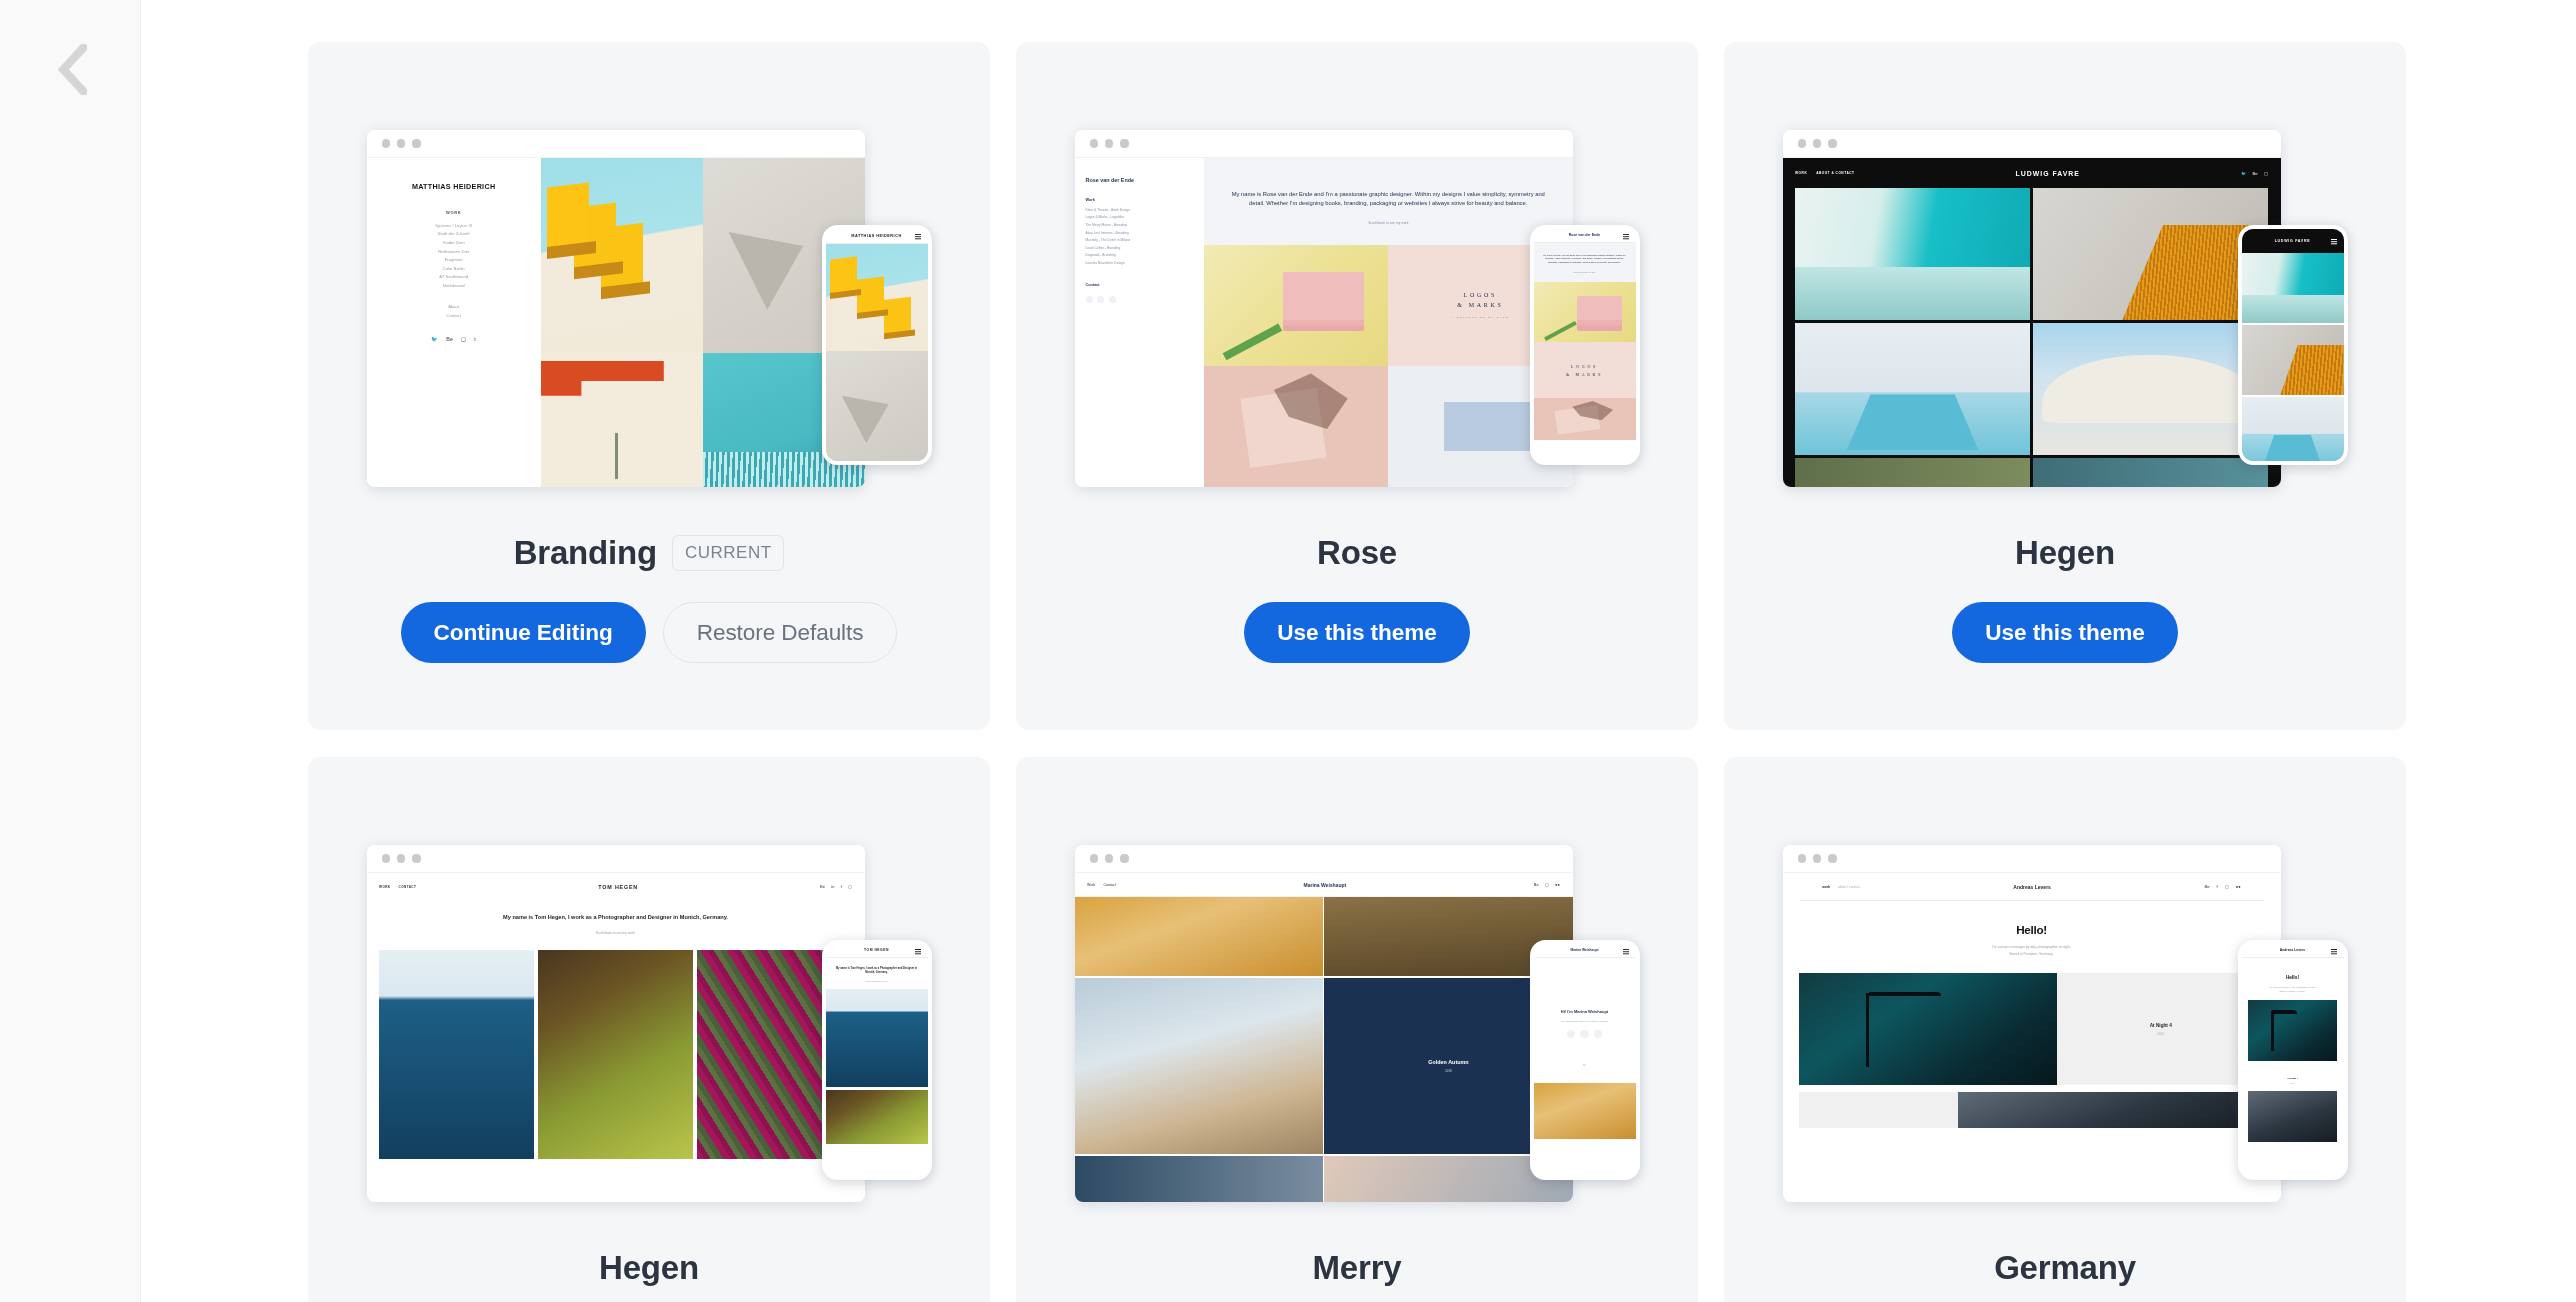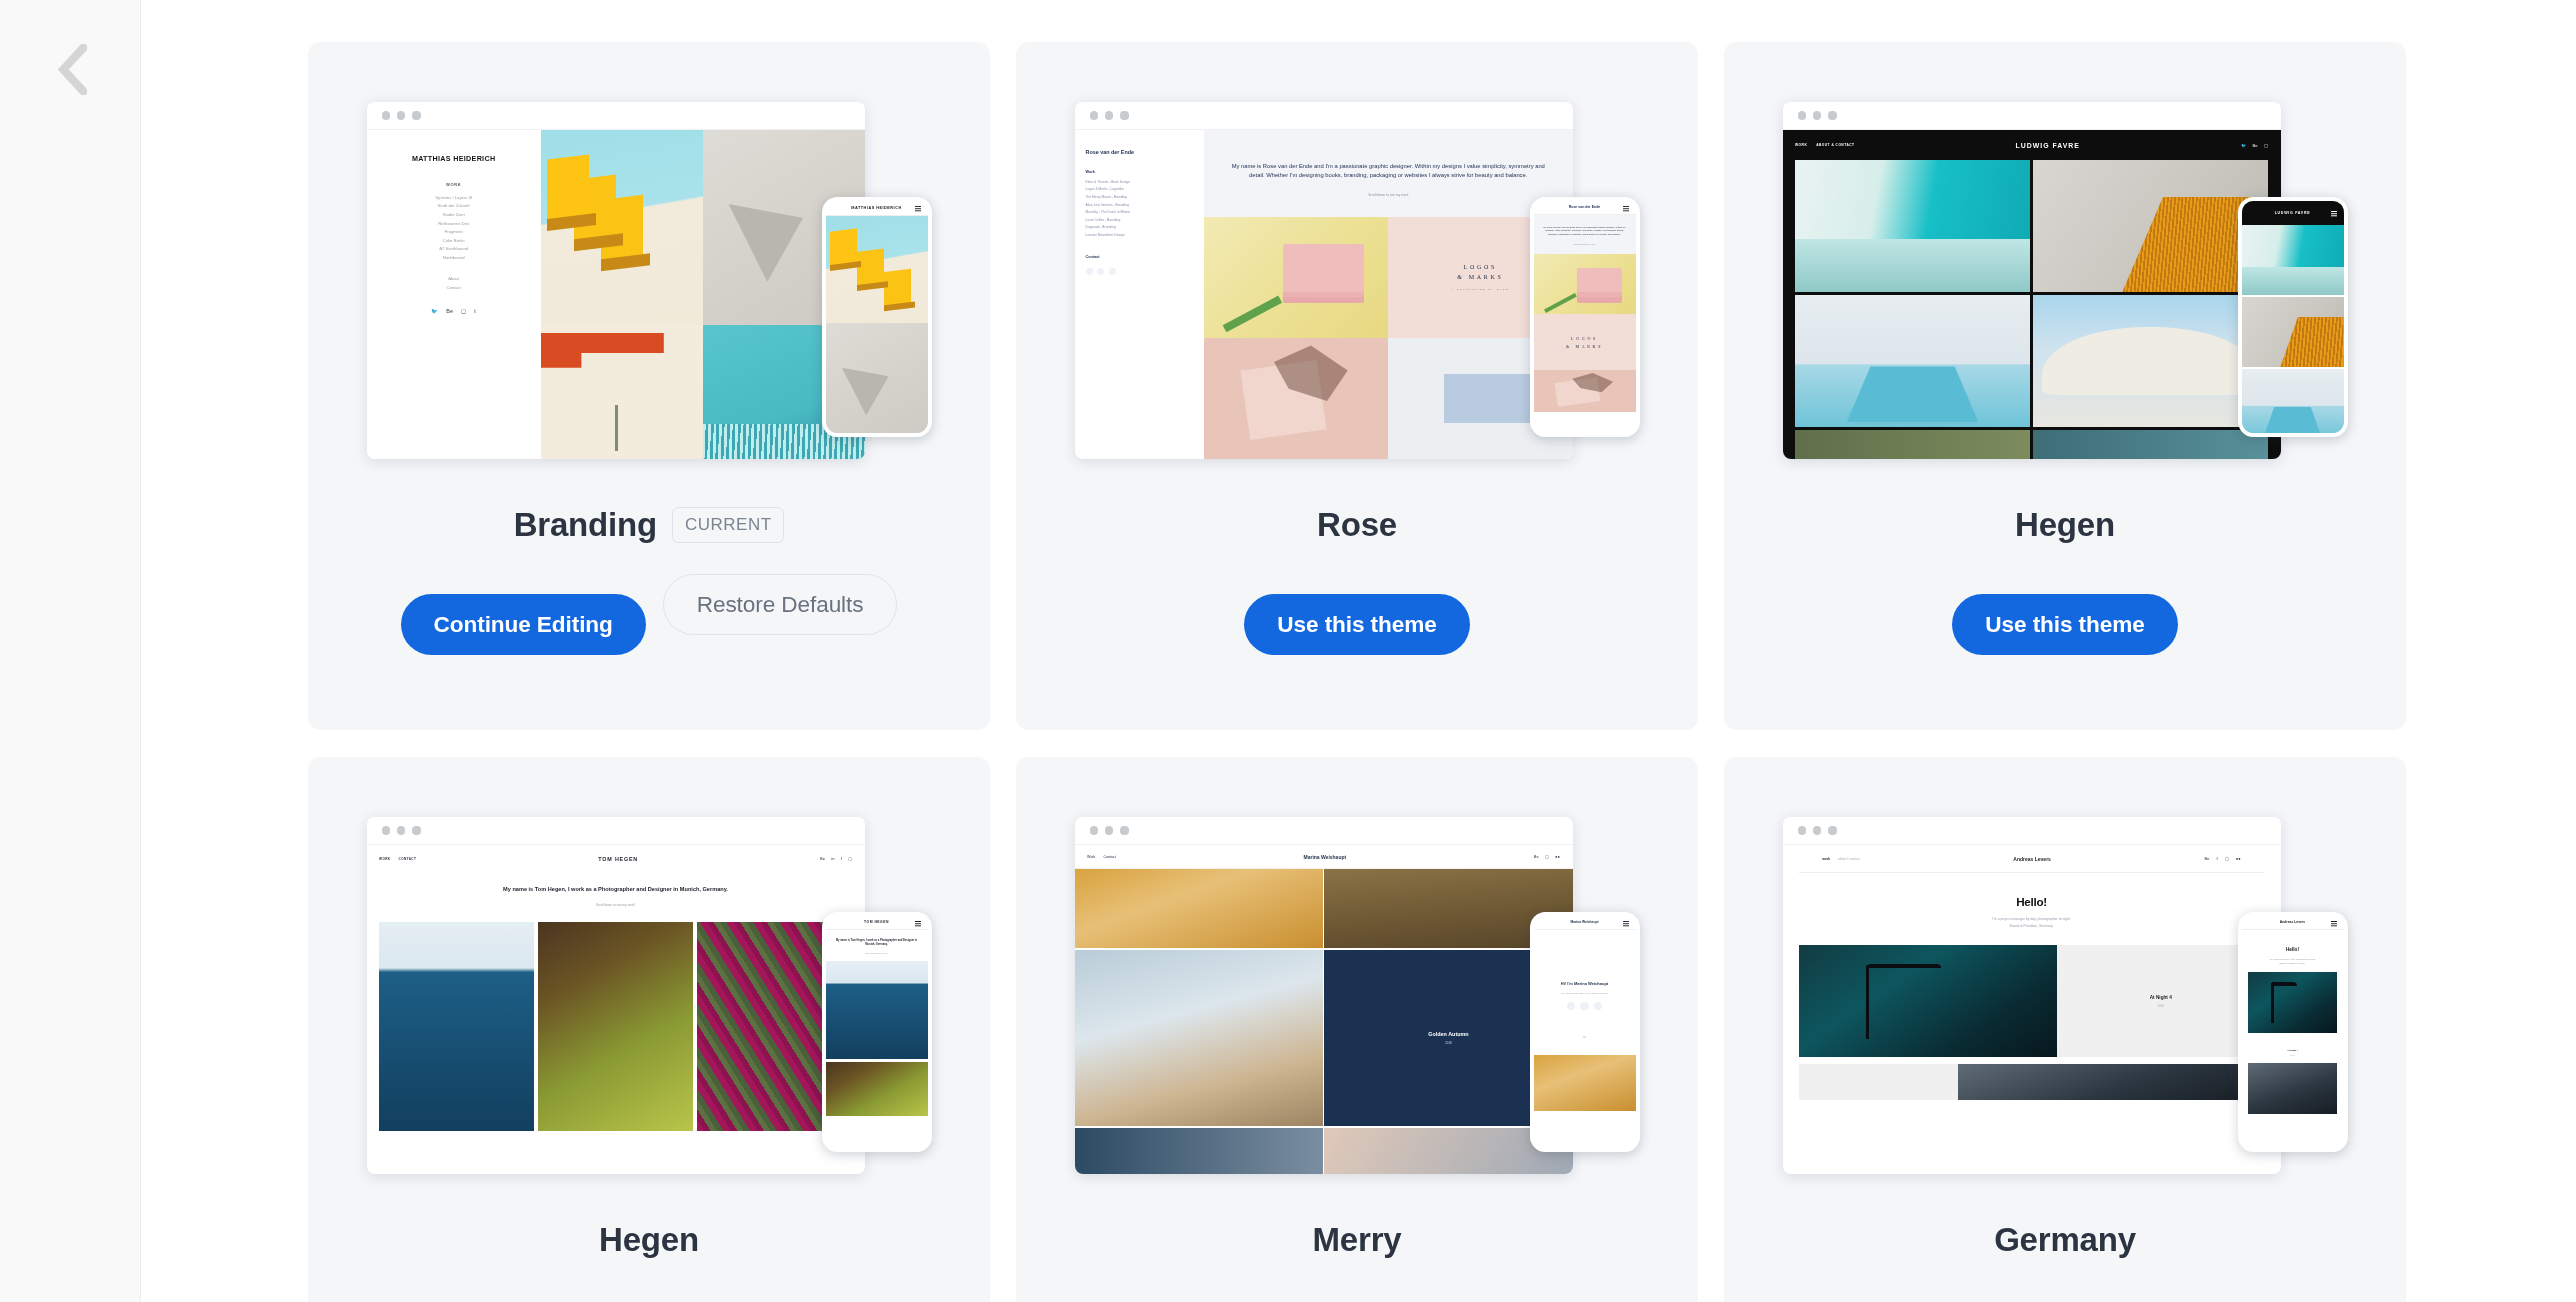--- a/index.html
+++ b/index.html
@@ -42,21 +42,21 @@
     border-radius: 12.6px;
     height: 688px;
     position: relative;
     display: flex; flex-direction: column; align-items: center;
   }
 
   
   .preview-wrap {
     position: relative;
     width: 565px; height: 379px;
-    margin-top: 60px;
+    margin-top: 88px;
   }
   .browser {
     position: absolute; left: 0; top: 0;
     width: 498px; height: 357px;
     background: #ffffff;
     border-radius: 8.1px;
     box-shadow: 0 2.7px 12.6px rgba(40,50,70,.13);
     overflow: hidden;
   }
   .browser-bar {
@@ -96,21 +96,21 @@
   .btn-row { display: flex; gap: 17px; margin-top: 30px; }
   .btn {
     border: none; cursor: pointer;
     border-radius: 902px;
     font-family: "Liberation Sans", sans-serif;
     font-size: 22.6px; font-weight: 600;
     letter-spacing: -0.1px;
     padding: 0 33px; height: 61px;
     display: inline-flex; align-items: center; justify-content: center;
   }
-  .btn-primary { background: #1368e0; color: #ffffff; margin-top: 20px; }
+  .btn-primary { background: #1368e0; color: #ffffff; }
   .btn-ghost   { background: transparent; color: #69727e; border: 0.9px solid #e0e4e9; font-weight: 400; }
 
   
   .m-wrap { display:flex; height:100%; }
   .m-side { width:35%; background:#fff; padding:23.5px 9px 0; text-align:center; }
   .m-name { font-size:7.2px; font-weight:800; color:#161616; line-height:1.25; letter-spacing:0.3px; }
   .m-work { font-size:4px; font-weight:700; color:#555; margin-top:19px; letter-spacing:0.6px; }
   .m-nav  { margin-top:7.2px; }
   .m-nav div { font-size:4.2px; color:#9aa0a6; line-height:2.05; }
   .m-about { margin-top:12.6px; }

